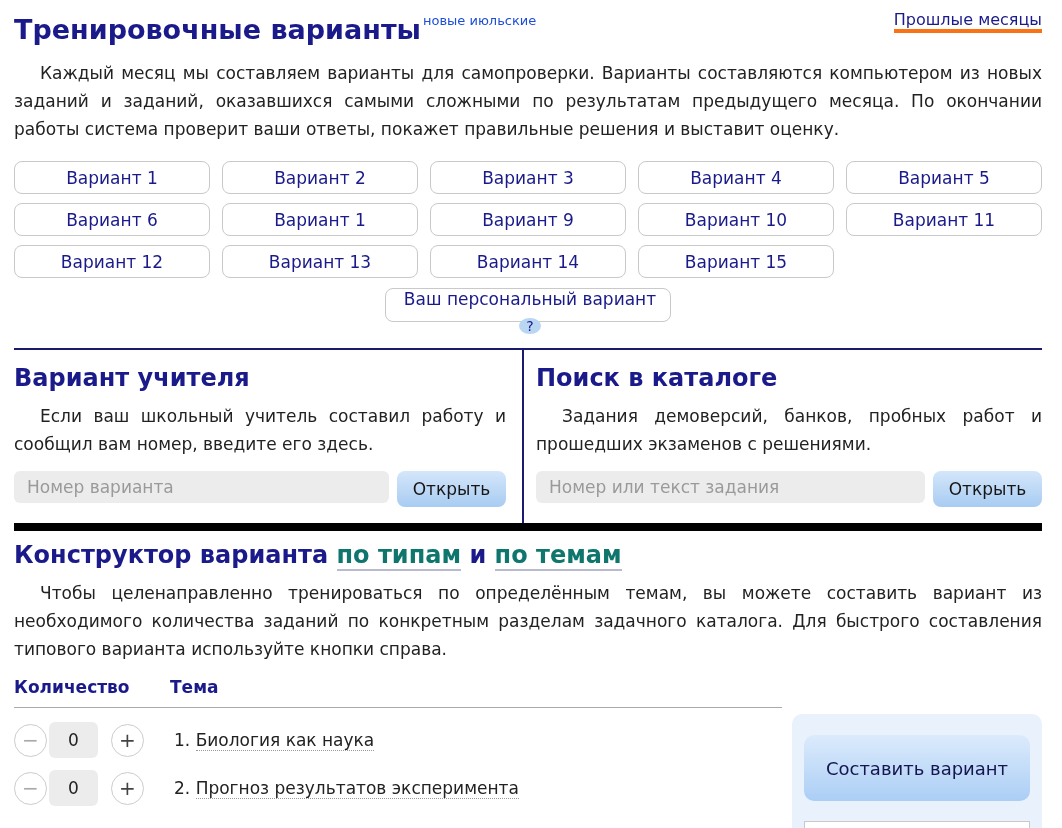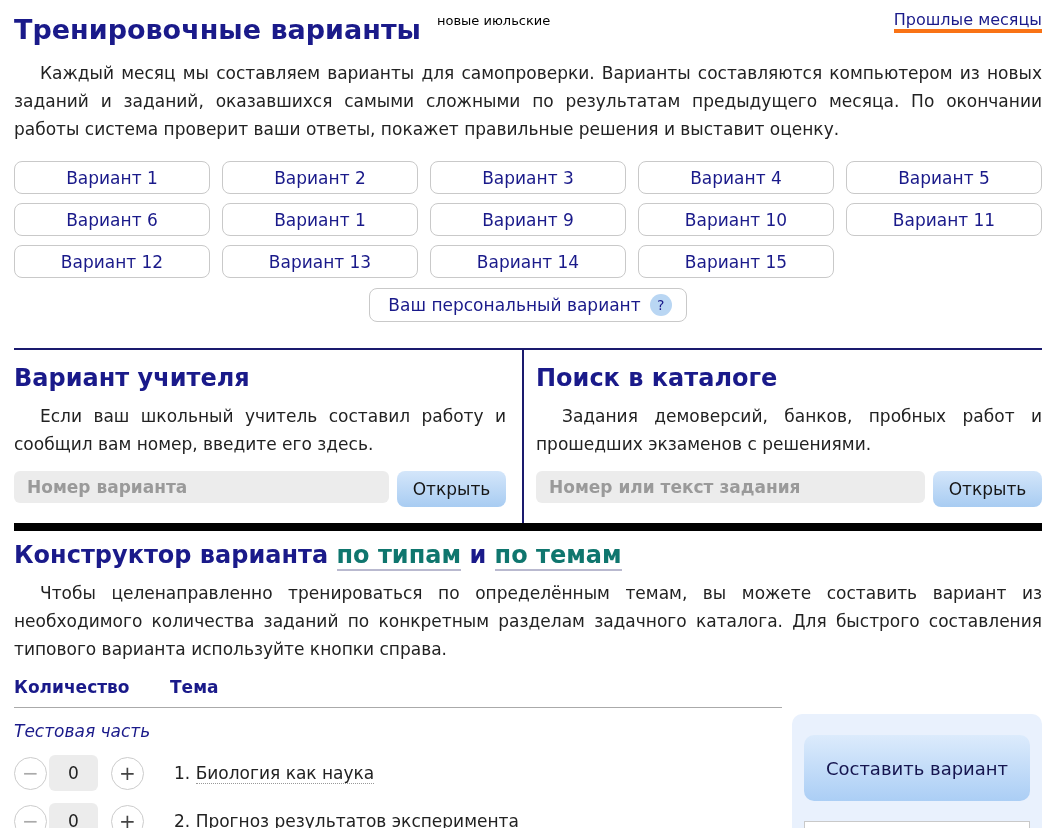--- a/index.html
+++ b/index.html
@@ -3,47 +3,47 @@
 <meta charset="utf-8">
 <style>
   * { box-sizing: border-box; margin: 0; padding: 0; }
   html, body { width: 1062px; height: 828px; overflow: hidden; background: #fff;
     font-family: "DejaVu Sans", "Liberation Sans", sans-serif; color: #222; }
   .page { width: 1028px; margin-left: 14px; padding-top: 4px; }
 
   
   .hdr { display: flex; justify-content: space-between; align-items: flex-start; }
   h1 { font-size: 27px; font-weight: bold; color: #1a1a8a; line-height: 34px; }
-  .sup { font-size: 13px; color: #000000; font-weight: normal; vertical-align: 14px; margin-left: 16px; }
+  .sup { font-size: 13px; color: #1d4ed8; font-weight: normal; vertical-align: 14px; margin-left: 2px; }
   .past-link { font-size: 16px; color: #1a1a8a; text-decoration: none; border-bottom: 4px solid #f97316; margin-top: 6px; cursor: pointer; }
 
   p.body-text { font-size: 17px; line-height: 28px; text-align: justify; text-indent: 26px; color: #222; }
   .intro { margin-top: 12px; }
 
   
   .vgrid { margin-top: 18px; display: grid; grid-template-columns: repeat(5, 1fr); column-gap: 12px; row-gap: 9px; }
   .vbtn { height: 33px; background: #fff; border: 1px solid #c9c9c9; border-radius: 8px;
     color: #1a1a8a; font-size: 17px; font-family: inherit; cursor: pointer;
     display: flex; align-items: center; justify-content: center; }
   .personal-row { margin-top: 10px; text-align: center; }
   .personal-btn { display: inline-flex; align-items: center; gap: 9px; height: 34px; padding: 0 14px 0 18px;
     background: #fff; border: 1px solid #c9c9c9; border-radius: 8px; color: #1a1a8a; font-size: 17px;
-    font-family: inherit; cursor: pointer; }
+    font-family: inherit; cursor: pointer; flex-direction: column; }
   .qmark { width: 22px; height: 22px; border-radius: 50%; background: #b9d6f3; color: #1a1a8a;
     font-size: 14px; display: inline-flex; align-items: center; justify-content: center; }
 
   
   .twocol { margin-top: 26px; display: flex; border-top: 2px solid #1a1a6e; border-bottom: 8px solid #000000; }
   .col-l { width: 508px; padding: 6px 16px 16px 0; }
   .col-r { flex: 1; border-left: 2px solid #1a1a6e; padding: 6px 0 16px 12px; }
   h2 { font-size: 24px; font-weight: bold; color: #1a1a8a; line-height: 32px; margin-top: 6px; }
   .sec-p { margin-top: 8px; line-height: 27px; }
   .inrow { display: flex; gap: 8px; margin-top: 13px; }
   .txt-input { flex: 1; height: 22px; background: #ececec; border: none; border-radius: 6px;
-    padding: 16px 13px; font-size: 17px; font-family: inherit; color: #333; font-weight: bold; }
+    padding: 16px 13px; font-size: 17px; font-family: inherit; color: #333; }
   .txt-input::placeholder { color: #9a9a9a; }
   .open-btn { width: 109px; height: 36px; border: none; border-radius: 8px; cursor: pointer;
     background: linear-gradient(#d4e6fa, #a8ccf2); font-size: 17px; font-family: inherit; color: #161616; }
 
   
   .ctor-h { margin-top: 8px; }
   .h-link { color: #0f766e; text-decoration: none; border-bottom: 2px solid #b9b9cf; cursor: pointer; }
   .cols-hdr { margin-top: 14px; display: flex; font-size: 17px; font-weight: bold; color: #1a1a8a; }
   .qty-col { width: 156px; }
   .thin-rule { margin-top: 10px; width: 768px; border: none; border-top: 1px solid #aaa; }
@@ -129,21 +129,20 @@
   <p class="body-text sec-p">Чтобы целенаправленно тренироваться по определённым темам, вы можете составить вариант из необходимого количества заданий по конкретным разделам задачного каталога. Для быстрого составления типового варианта используйте кнопки справа.</p>
 
   <div class="cols-hdr">
     <div class="qty-col">Количество</div>
     <div>Тема</div>
   </div>
   <hr class="thin-rule">
 
   <div class="bottom">
     <div class="b-left">
-      <div class="part-label">Тестовая часть</div>
 
       <div class="srow">
         <button class="circ minus">−</button>
         <div class="val">0</div>
         <button class="circ plus">+</button>
         <div class="topic"><span>1.</span> <a>Биология как наука</a></div>
       </div>
 
       <div class="srow" style="margin-top:12px">
         <button class="circ minus">−</button>

